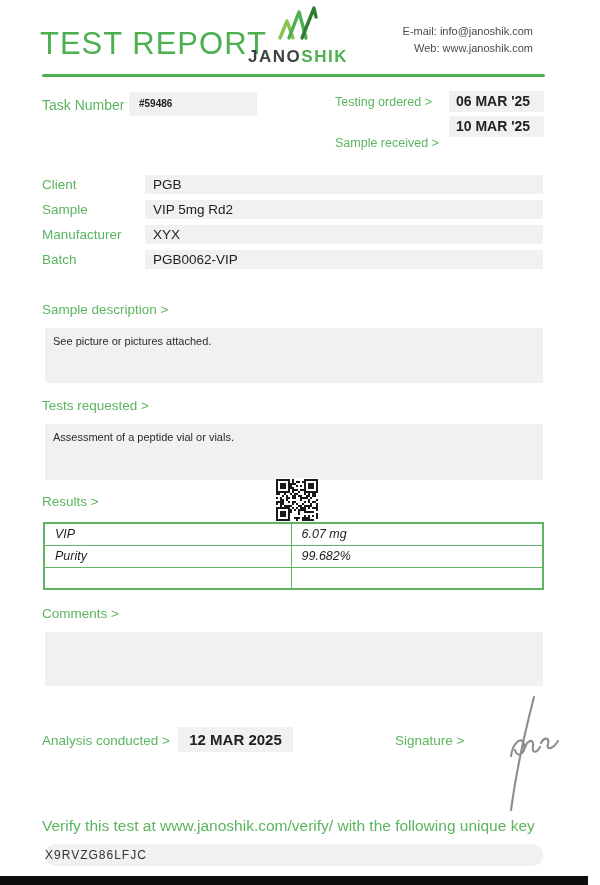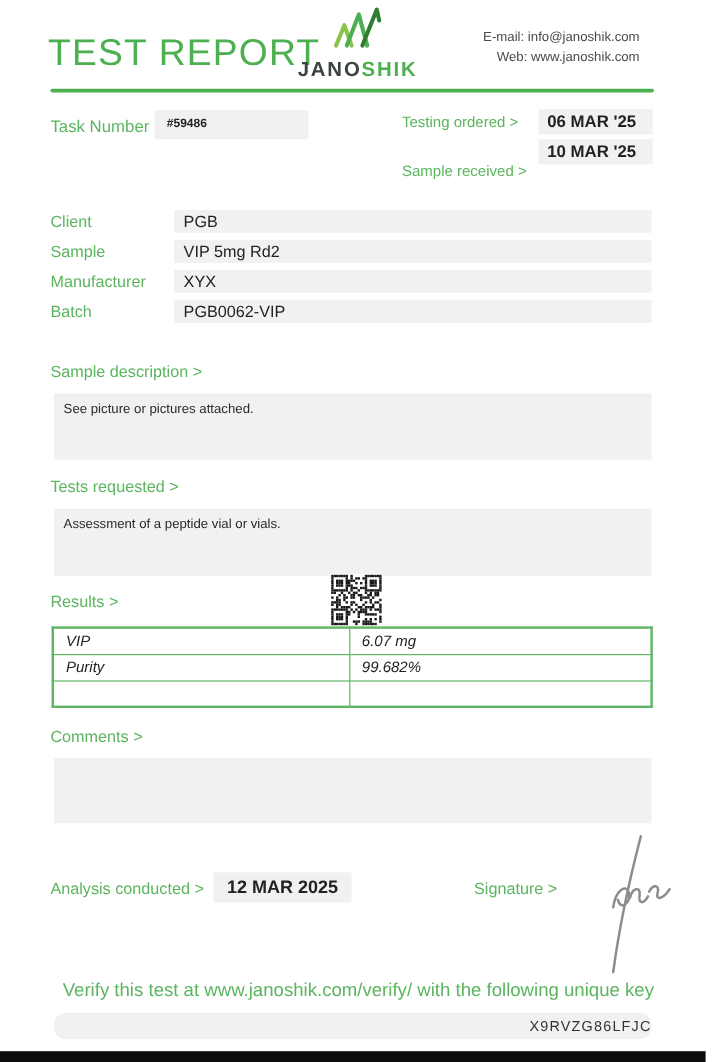--- a/index.html
+++ b/index.html
@@ -49,22 +49,22 @@
   table.results{left:43px;top:522px;width:501px;border-collapse:collapse;table-layout:fixed;}
   table.results td{border:1px solid var(--tborder);height:22px;font-size:12.5px;padding:0 0 0 10px;color:#1e1e1e;}
   table.results{border:2px solid var(--tborder);font-style:italic;}
   table.results td:first-child{width:247px;}
   
   .ana-label{left:42px;top:733px;font-size:13.5px;}
   .ana-box{left:178px;top:727px;width:115px;height:25px;background:var(--box);font-size:15px;font-weight:700;line-height:25px;text-align:center;}
   .sig-label{left:395px;top:733px;font-size:13.5px;}
   .sig{left:478px;top:692px;width:86px;height:126px;}
   
-  .verify-text{left:42px;top:817px;width:503px;text-align:right;font-size:15.5px;color:var(--label-green);}
-  .key-box{left:45px;top:844px;width:498px;height:22px;background:var(--box);font-size:12px;line-height:22px;text-align:right;letter-spacing:1px;color:#333;border-radius:10px;}
+  .verify-text{left:42px;top:817px;width:503px;text-align:left;font-size:15.5px;color:var(--label-green);}
+  .key-box{left:45px;top:844px;width:498px;height:22px;background:var(--box);font-size:12px;line-height:22px;text-align:left;letter-spacing:1px;color:#333;border-radius:10px;}
   .bottom-bar{left:0;top:876px;width:600px;height:9px;background:#0d0d0d;}
 </style>
 </head>
 <body>
 
 <div class="page">
 
   <div class="abs report-title">TEST REPORT</div>
 
   <div class="abs brand">

